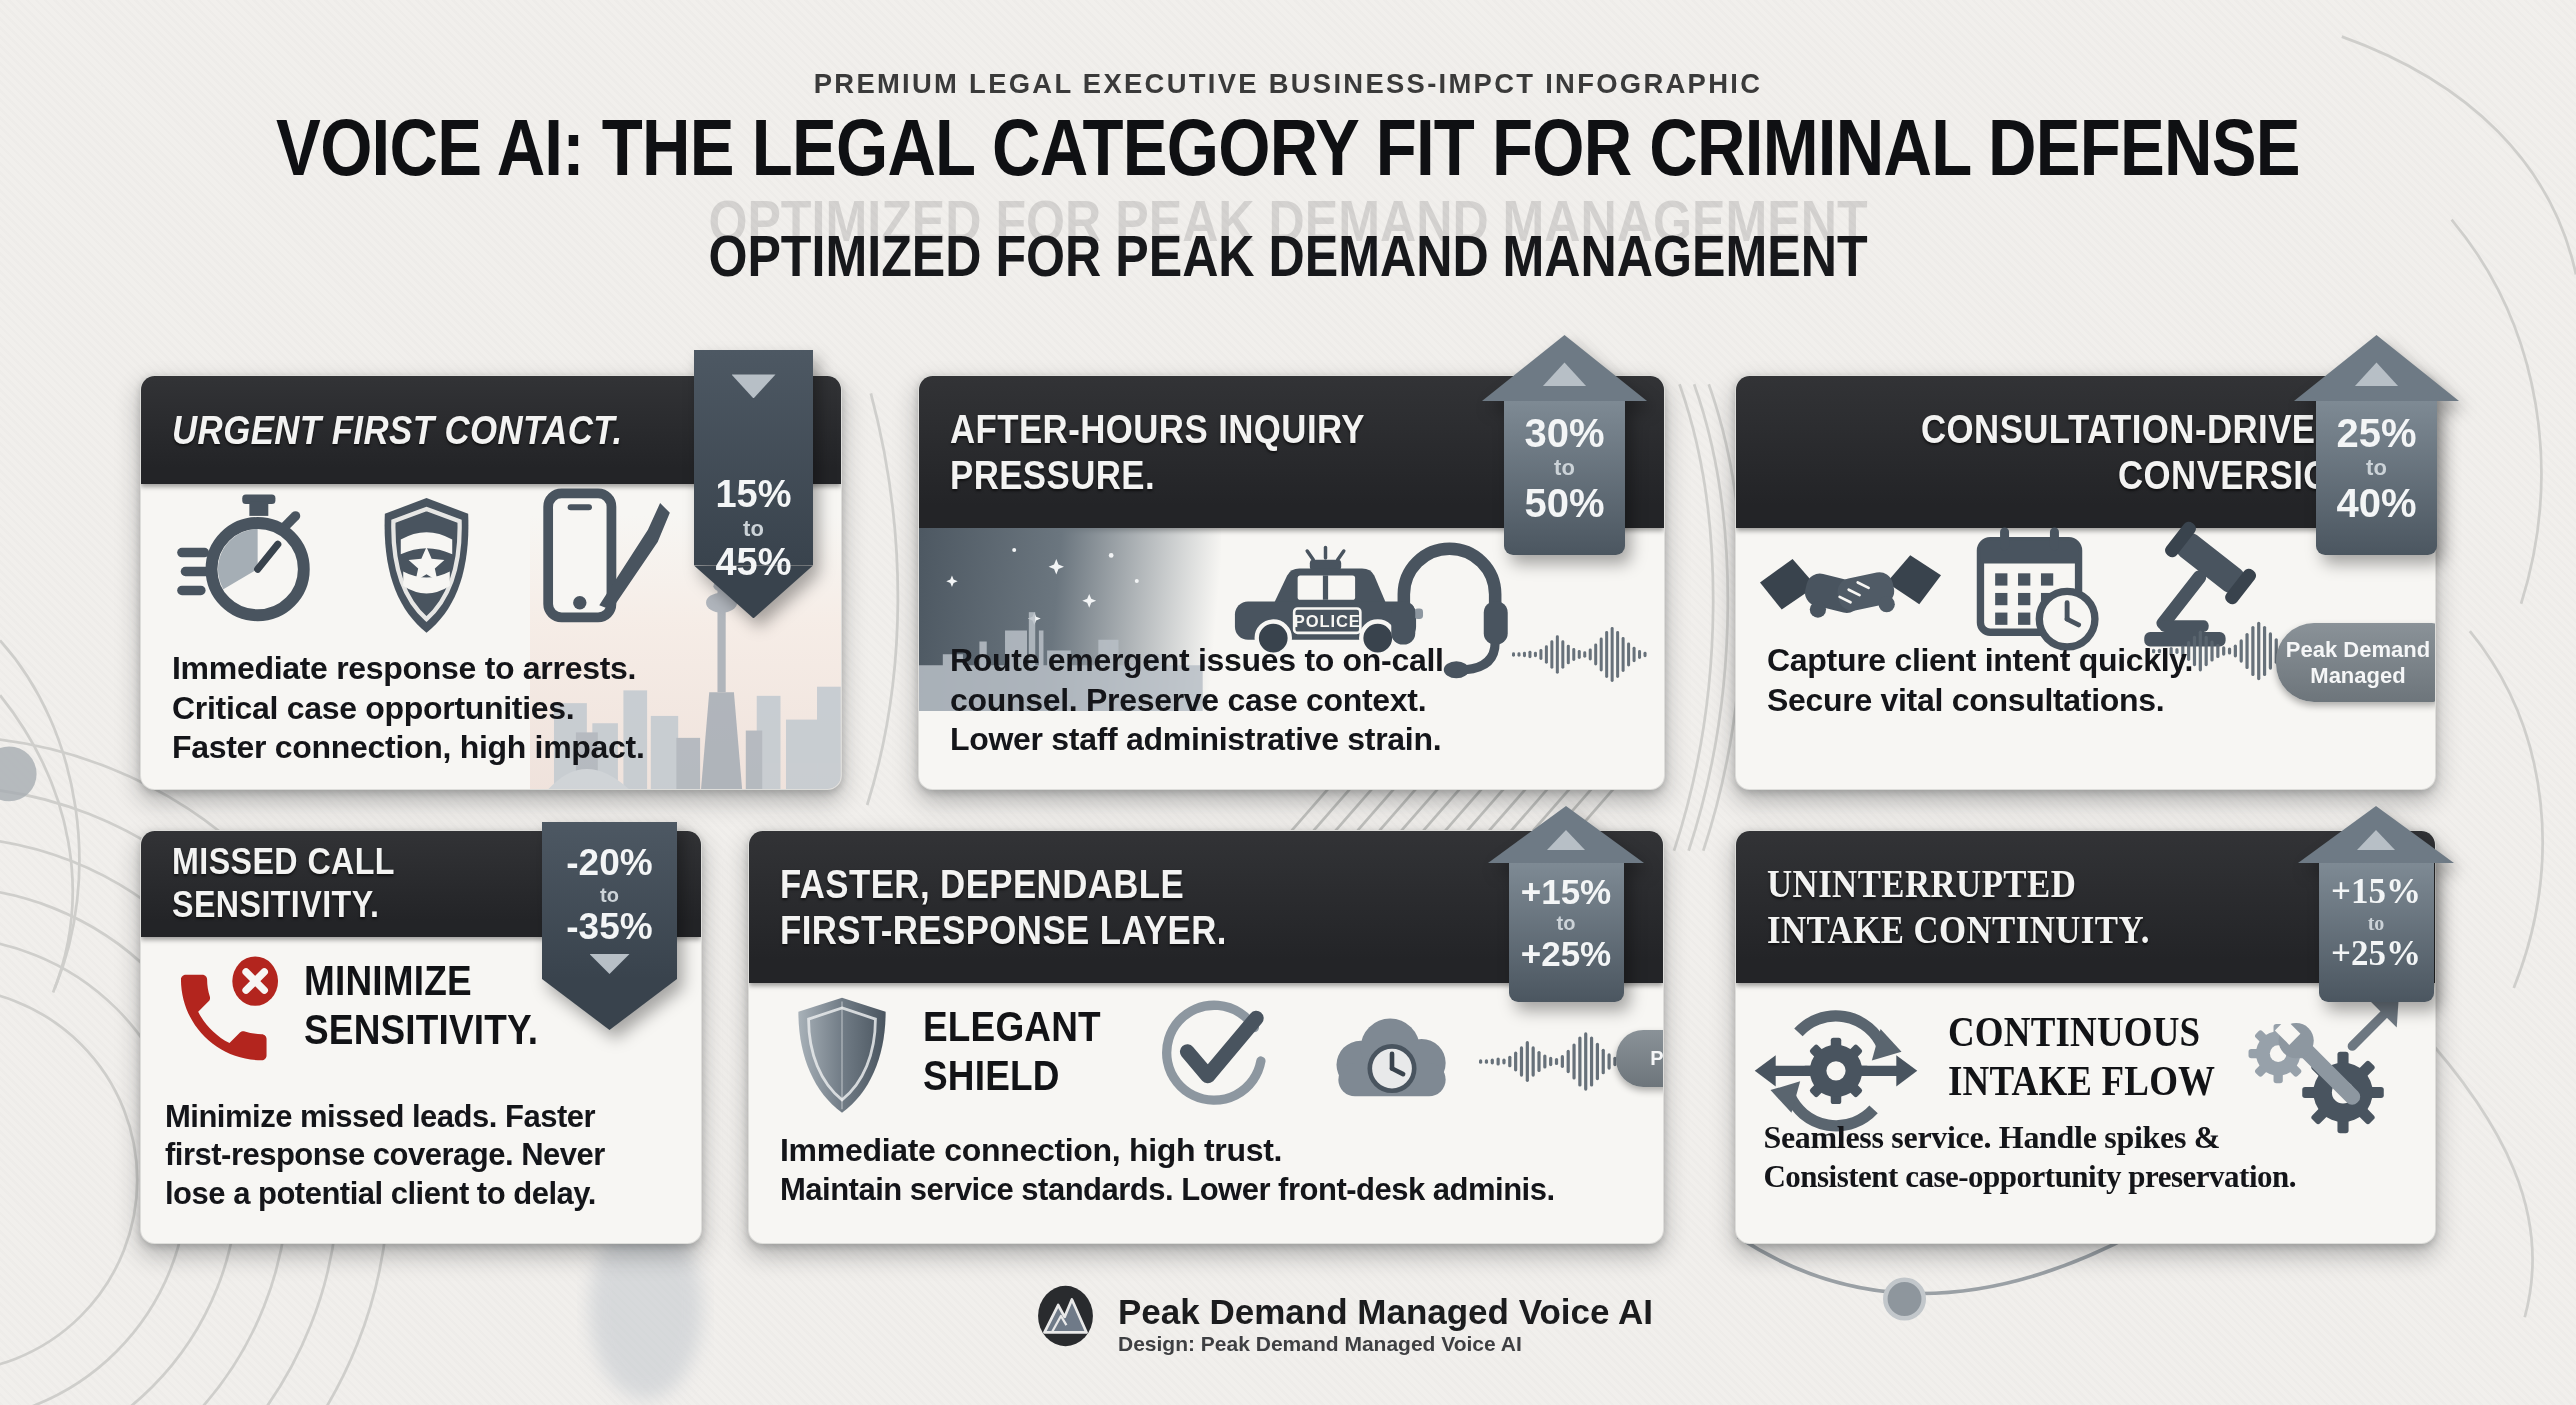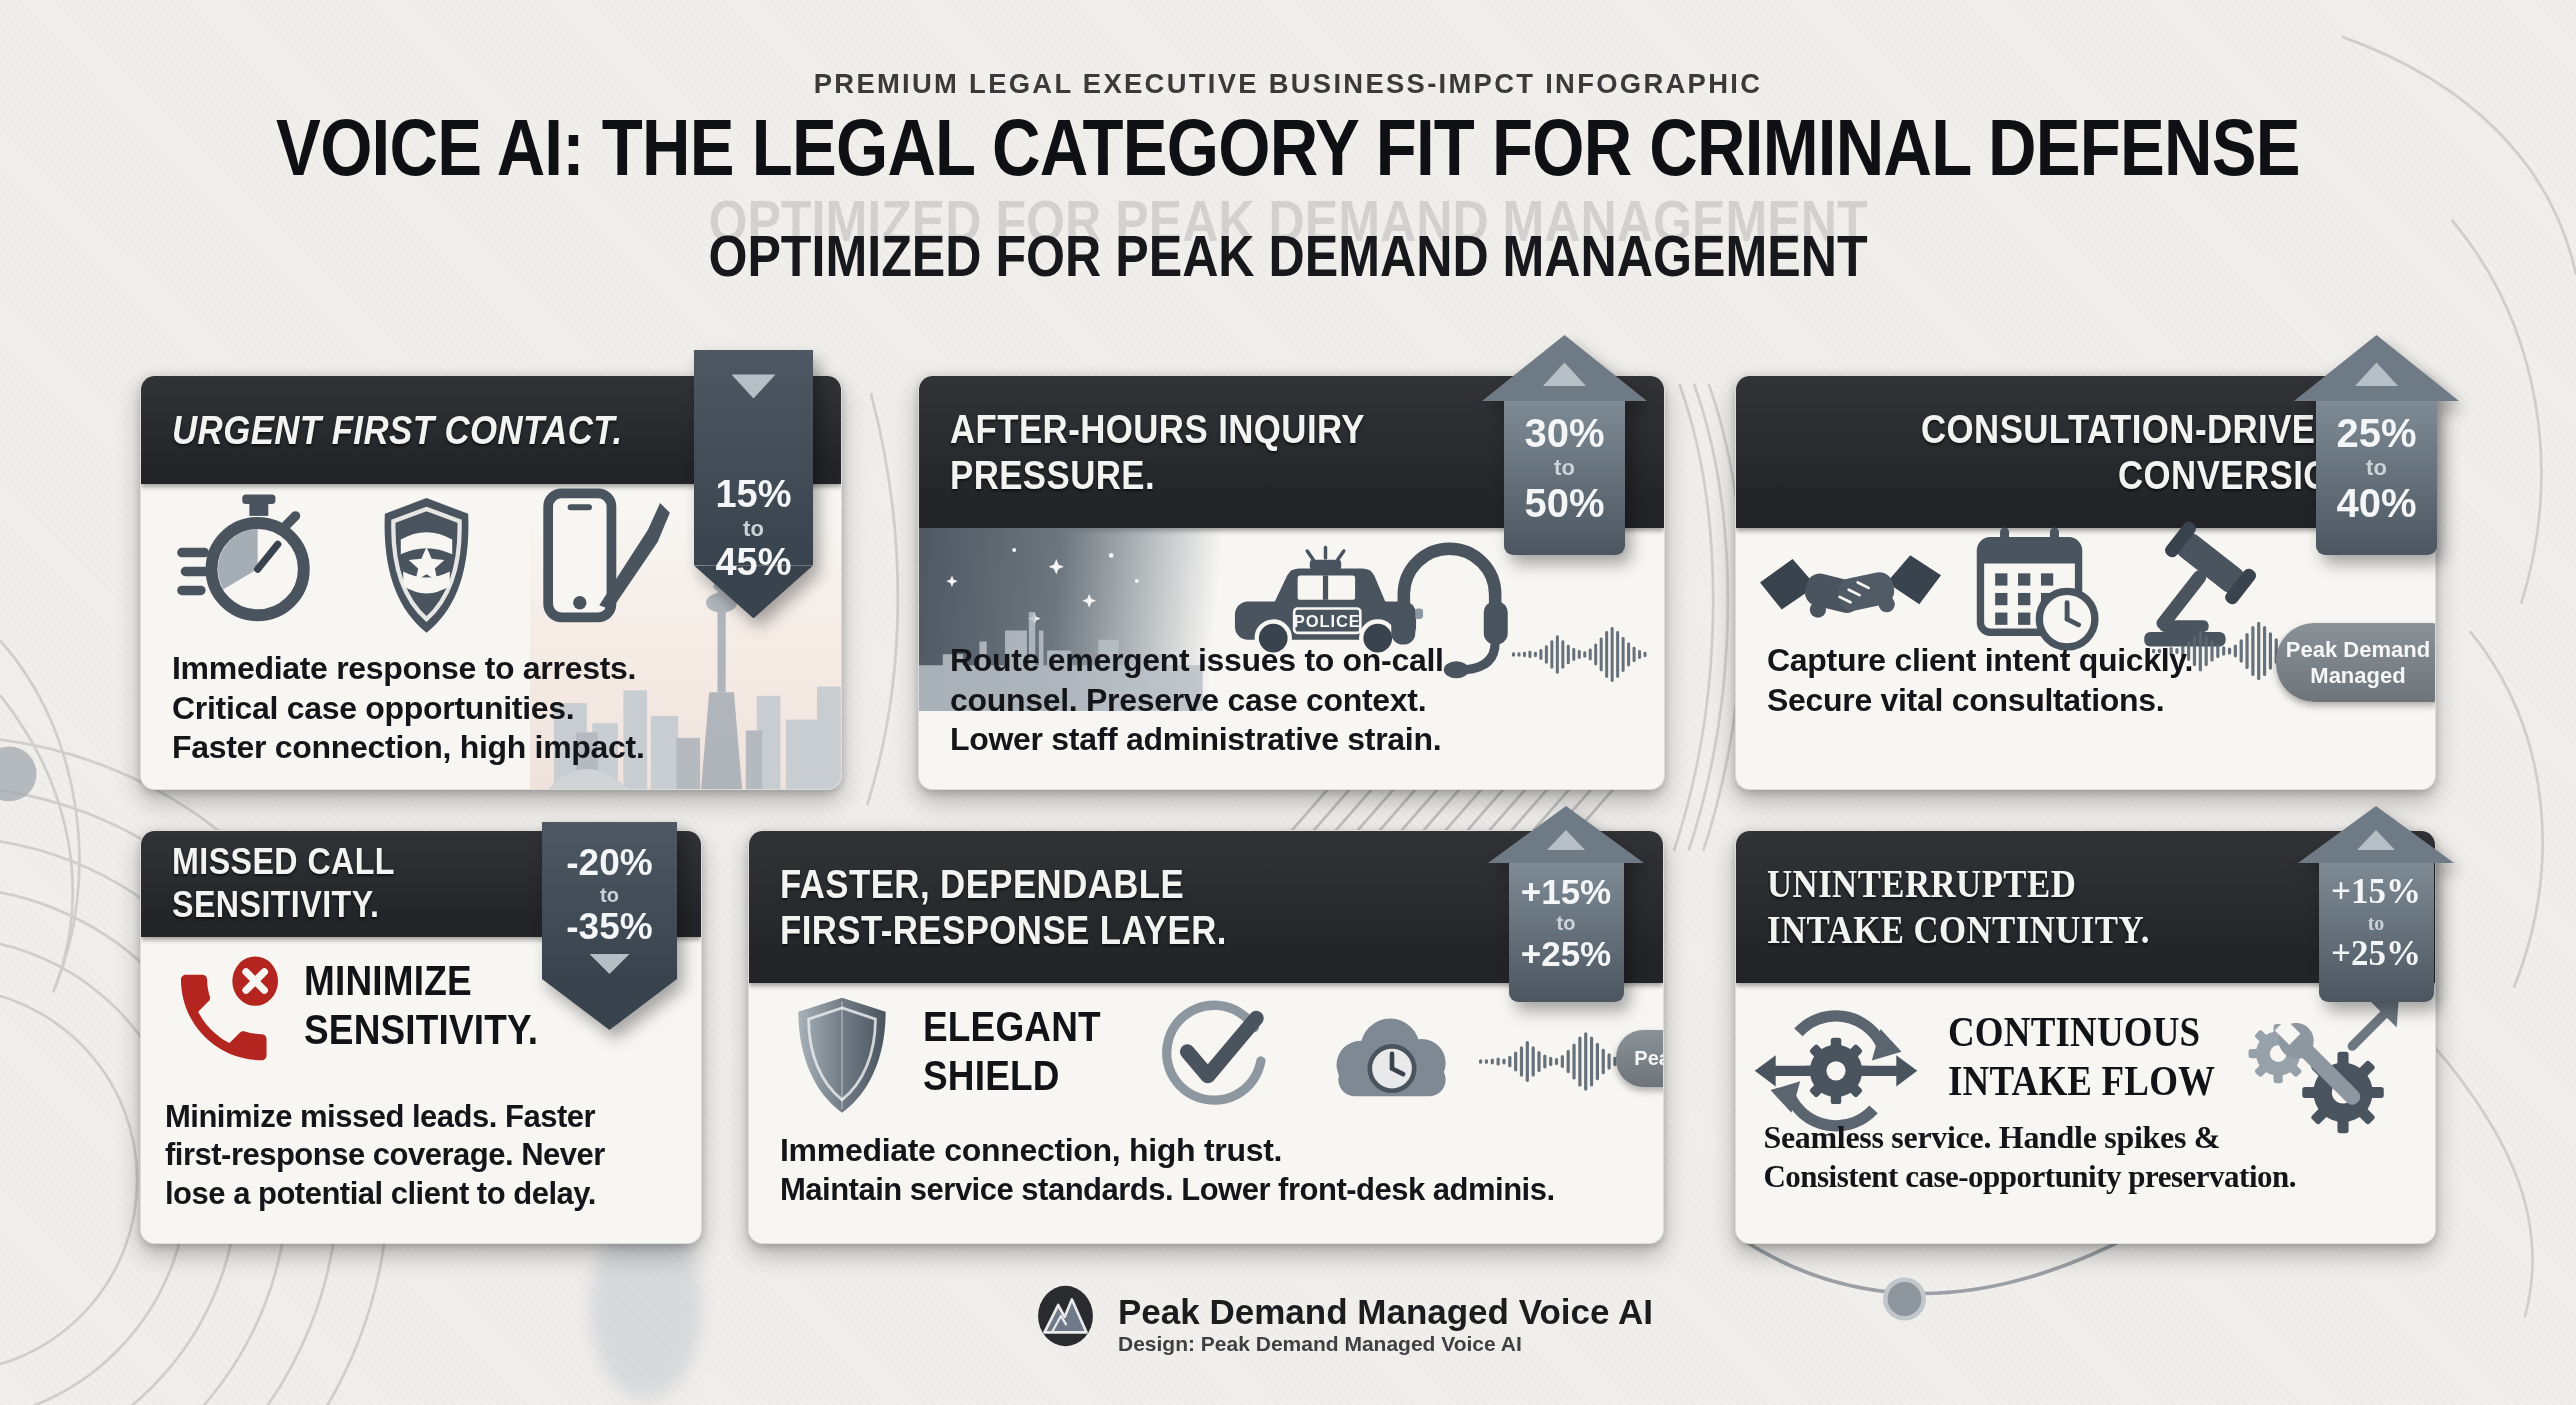--- a/index.html
+++ b/index.html
@@ -81,20 +81,21 @@
   .ribbon-down .bval{font-size:38px;}
   .mini-tri{position:absolute;left:50%;transform:translateX(-50%);width:44px;height:24px;background:#b7bfc6;}
   .mini-tri.up{clip-path:polygon(50% 0,100% 100%,0 100%);}
   .mini-tri.down{clip-path:polygon(0 0,100% 0,50% 100%);}
   
   .pill{
     position:absolute;z-index:4;color:#f5f6f7;text-align:center;
     background:linear-gradient(180deg,#8a9298 0%,#6d757b 100%);
     display:flex;flex-direction:column;justify-content:center;
     box-shadow:0 3.7px 7.3px rgba(0,0,0,.3);
+    align-items:center;
   }
   .pill span{display:block;font-size:22px;line-height:1.18;font-weight:700;}
   .wave{position:absolute;z-index:3;opacity:.92;}
   
   .night{
     position:absolute;z-index:2;
     background:linear-gradient(95deg,#4d5862 0%,#6b767f 45%,rgba(247,246,243,0) 96%);
   }
   
   .skyline{

